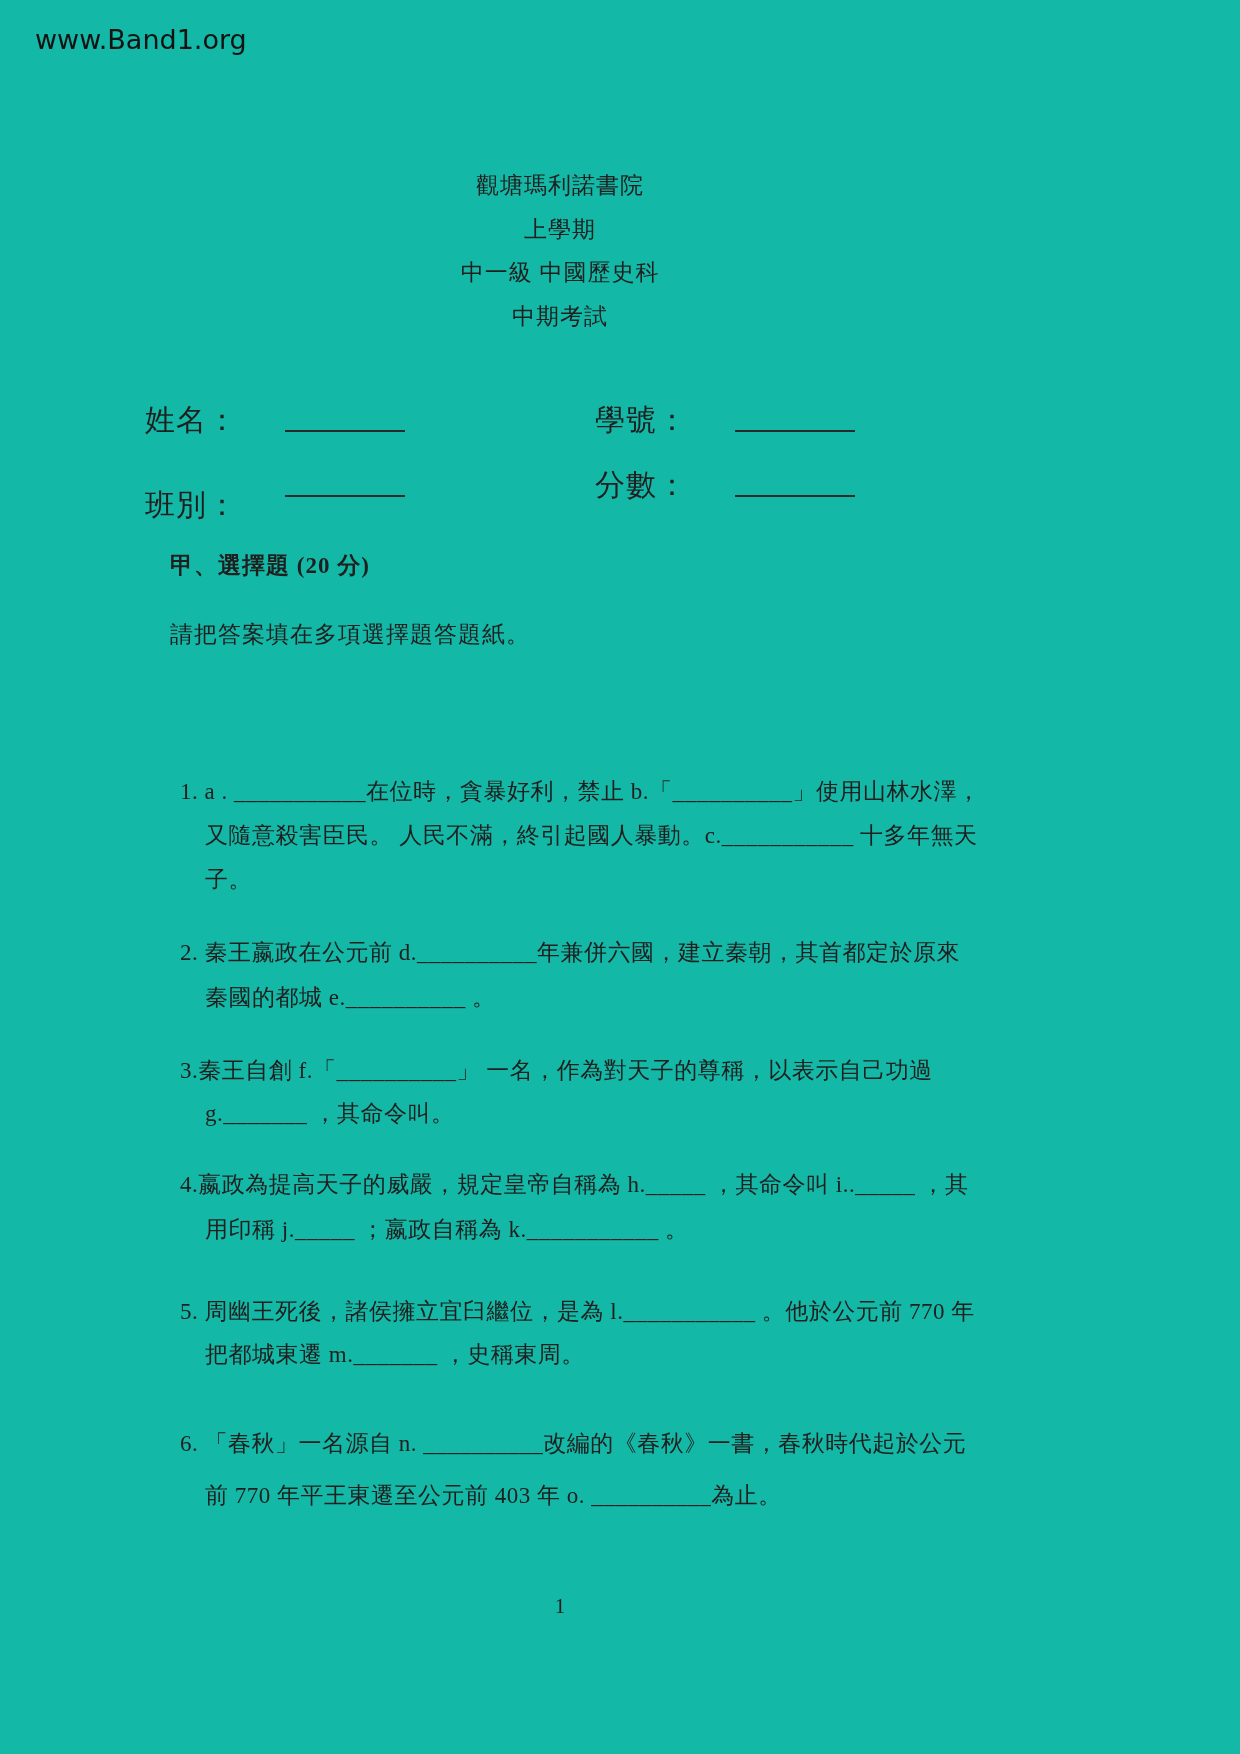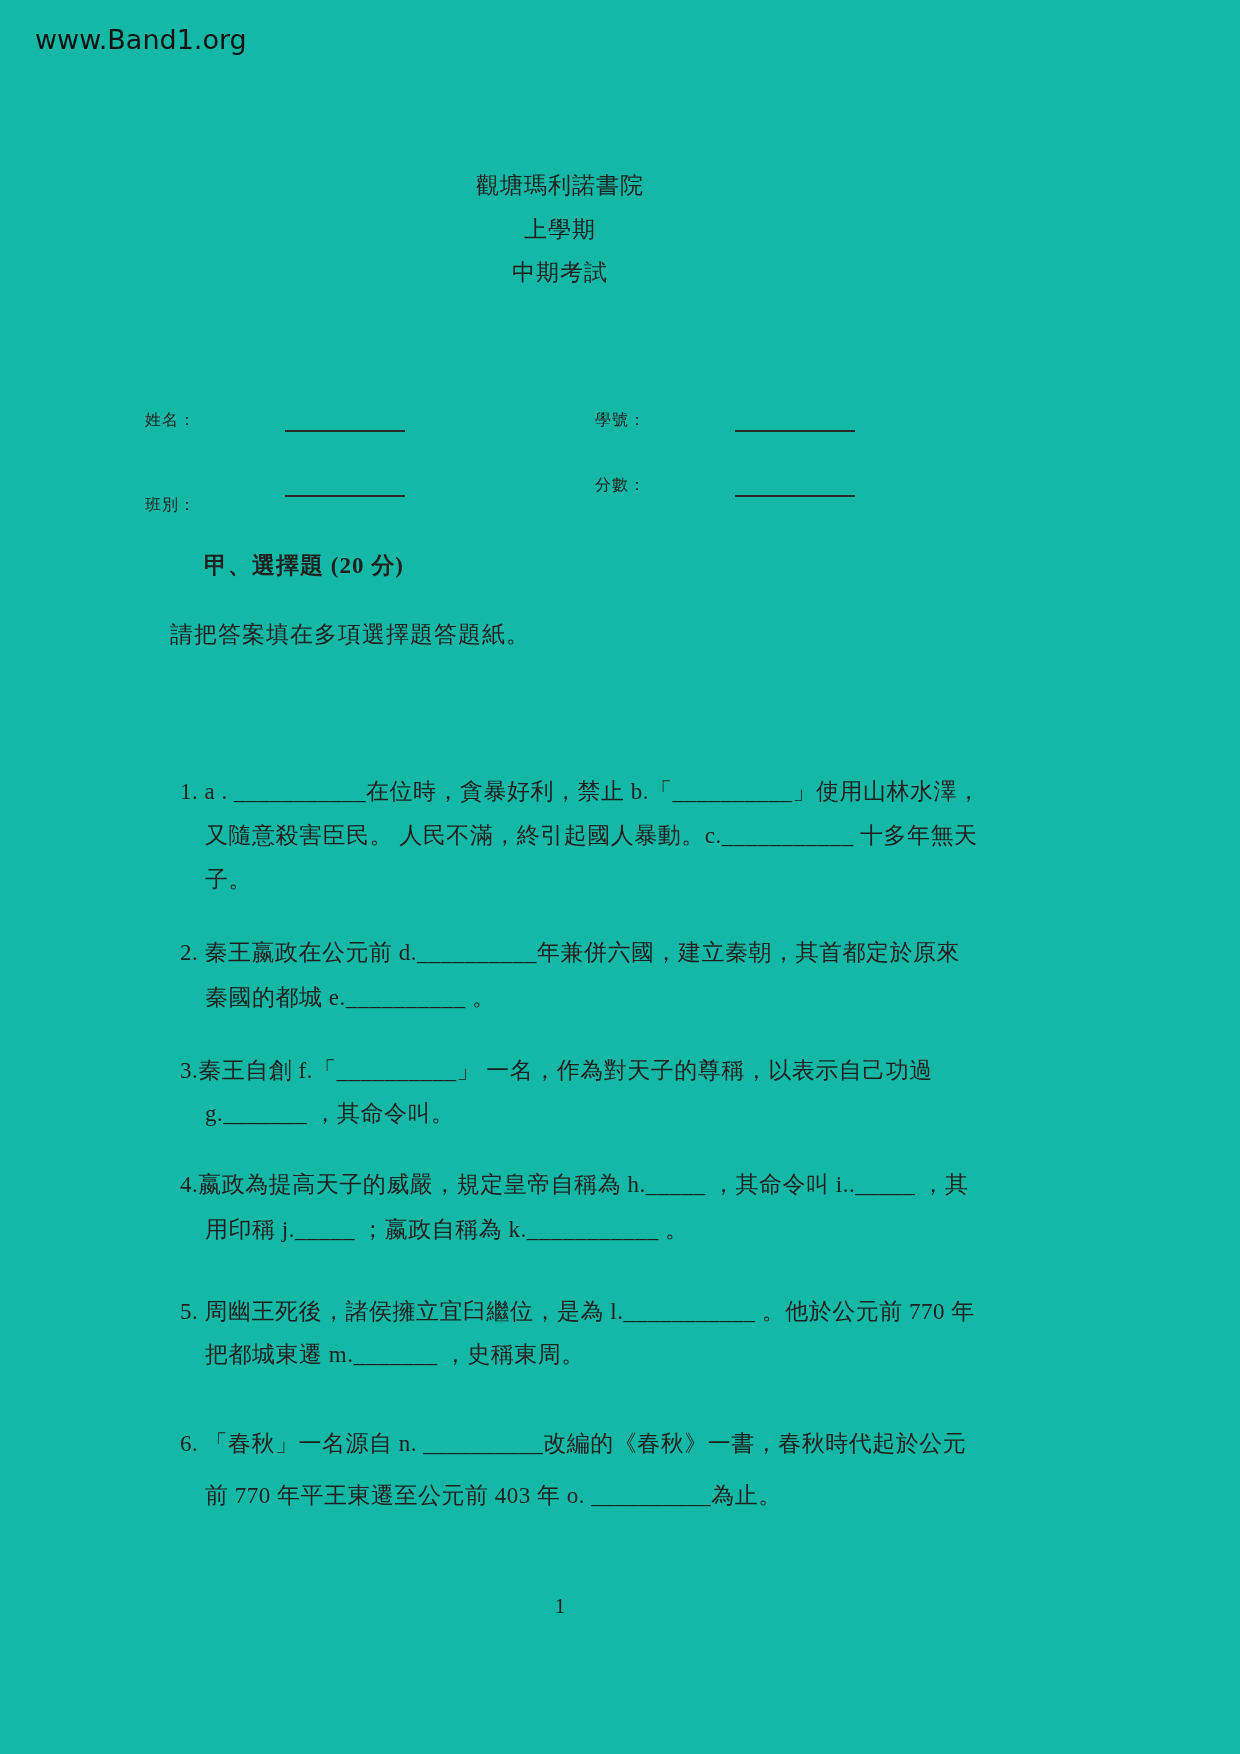--- a/index.html
+++ b/index.html
@@ -25,21 +25,21 @@
     left: 145px;
     top: 164px;
     width: 830px;
     text-align: center;
     font-size: 23px;
     line-height: 43.5px;
     letter-spacing: 1px;
   }
   .info-label {
     position: absolute;
-    font-size: 16px;
+    font-size: 30px;
     line-height: 28px;
     letter-spacing: 1px;
   }
   .fill-line {
     position: absolute;
     width: 120px;
     height: 0;
     border-bottom: 2px solid #2a2a2a;
   }
   .section-heading {
@@ -84,34 +84,35 @@
 </head>
 <body>
 
 <div class="page">
 
   <div class="watermark">www.Band1.org</div>
 
   <div class="title-block">
     <div>觀塘瑪利諾書院</div>
     <div>上學期</div>
+    <div>中一級 中國歷史科</div>
     <div>中期考試</div>
   </div>
 
   <div class="info-label" style="left:145px; top:406px;">姓名：</div>
   <div class="fill-line" style="left:285px; top:430px;"></div>
   <div class="info-label" style="left:595px; top:406px;">學號：</div>
   <div class="fill-line" style="left:735px; top:430px;"></div>
 
   <div class="info-label" style="left:145px; top:471px;margin-top:20px;">班別：</div>
   <div class="fill-line" style="left:285px; top:495px;"></div>
   <div class="info-label" style="left:595px; top:471px;">分數：</div>
   <div class="fill-line" style="left:735px; top:495px;"></div>
 
-  <div class="section-heading" style="top:551px;margin-left:34px;">甲、選擇題 (20 分)</div>
+  <div class="section-heading" style="top:551px;">甲、選擇題 (20 分)</div>
   <div class="section-instruction" style="top:620px;">請把答案填在多項選擇題答題紙。</div>
 
 
   <div class="question lh44" style="top:770px;">
     <div class="q-line">1. a . ___________在位時，貪暴好利，禁止 b.「__________」使用山林水澤，</div>
     <div class="q-line q-cont">又隨意殺害臣民。 人民不滿，終引起國人暴動。c.___________ 十多年無天</div>
     <div class="q-line q-cont">子。</div>
   </div>
 
   <div class="question lh45" style="top:930px;">

